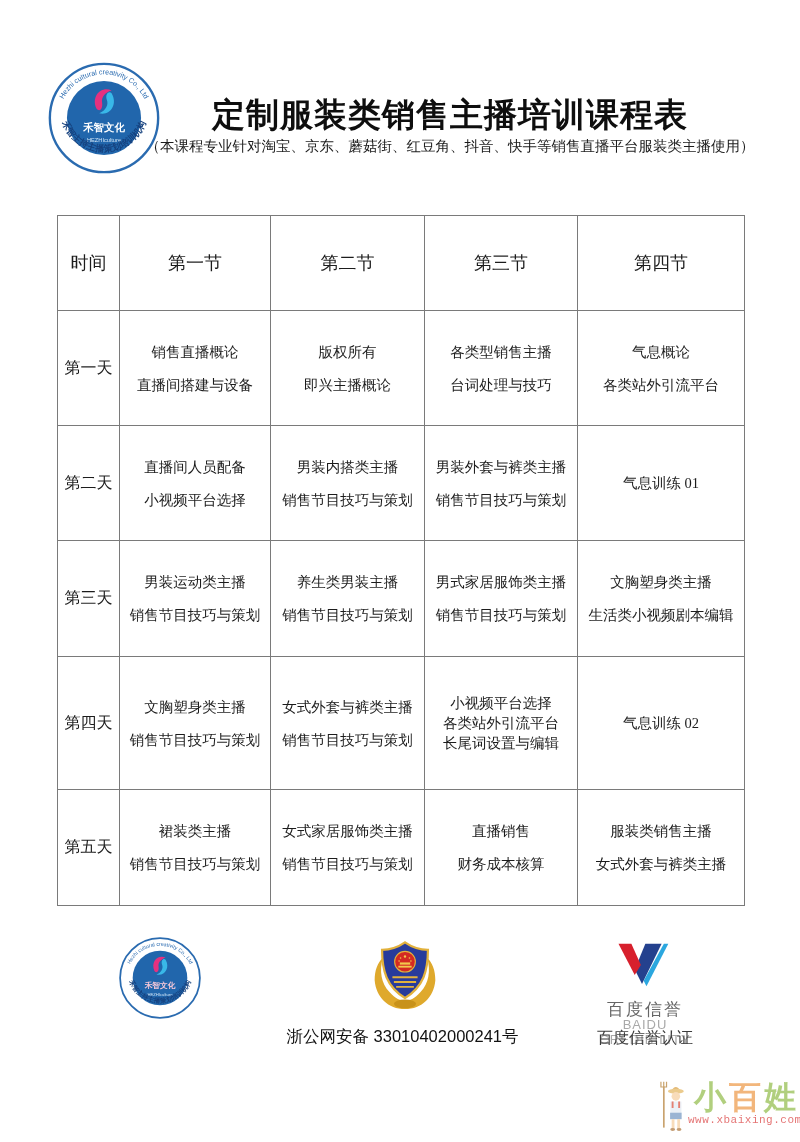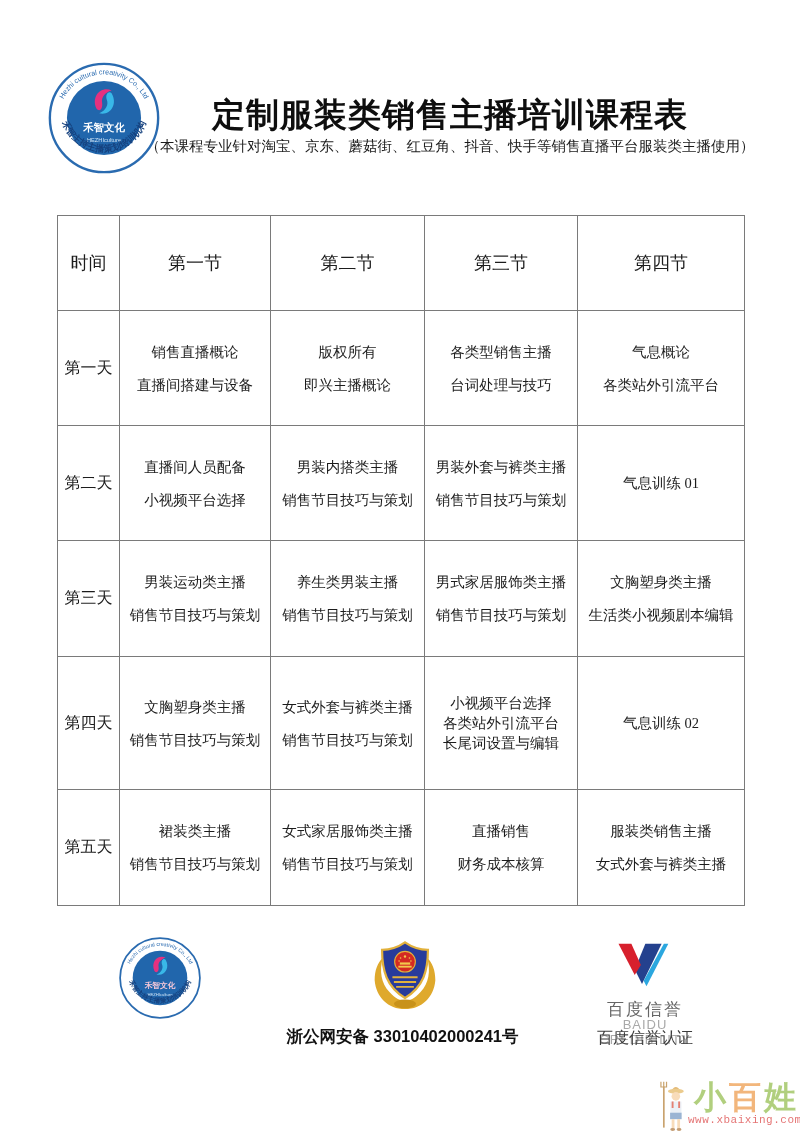--- a/index.html
+++ b/index.html
@@ -34,21 +34,21 @@
   .cell-line { font-size:14.5px; line-height:20px; margin:13px 0; }
   .compact .cell-line { margin:0 0; }
 
   
   .logo-header { left:47px; top:61px; width:114px; height:114px; }
   .logo-footer { left:118px; top:936px; width:84px; height:84px; }
   .copyright-text { left:38px; top:1028px; width:250px; text-align:center;
     font-size:15px; color:#2a2a2a; font-family:"Liberation Sans","DejaVu Sans",sans-serif; }
   .police-badge { left:368px; top:936px; width:74px; height:78px; }
   .police-text { left:280px; top:1026px; width:245px; text-align:center;
-    font-size:16.5px; font-weight:bold; color:#111;
+    font-size:16.5px; font-weight:normal; color:#111;
     font-family:"Liberation Sans","DejaVu Sans",sans-serif; }
   .baidu-logo { left:614px; top:941px; width:56px; height:48px; }
   .baidu-cn { left:575px; top:998px; width:140px; text-align:center;
     font-size:17px; color:#666; letter-spacing:2px; }
   .baidu-en { left:575px; top:1017px; width:140px; text-align:center;
     font-size:13px; color:#a9a9a9; letter-spacing:1px;
     font-family:"Liberation Sans","DejaVu Sans",sans-serif; }
   .baidu-caption { left:575px; top:1028px; width:140px; text-align:center;
     font-size:16px; color:#3c3c3c; }
 

